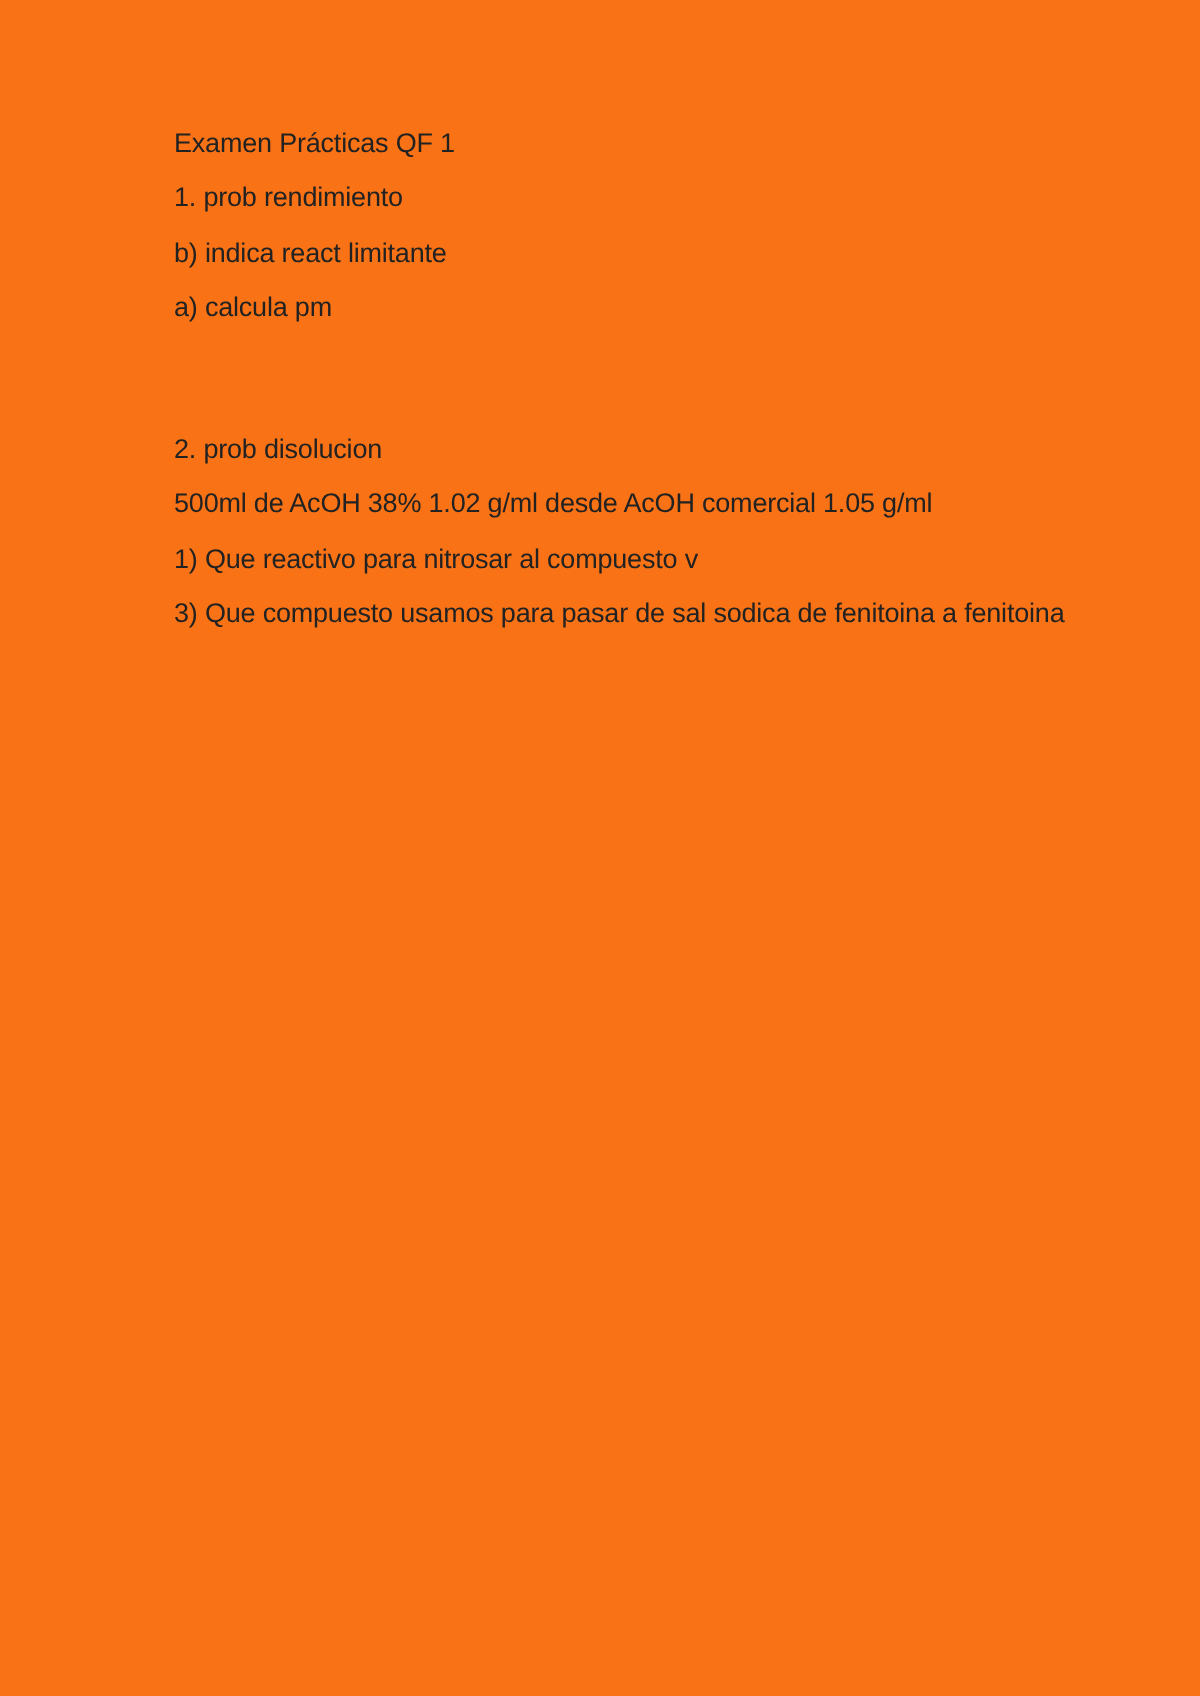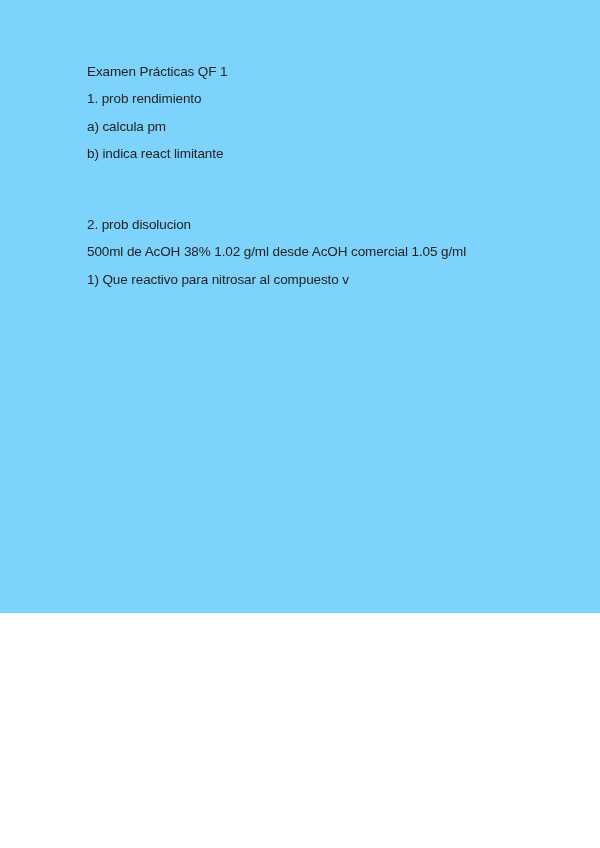--- a/index.html
+++ b/index.html
@@ -9,22 +9,22 @@
   }
   body {
     width: 600px;
     height: 848px;
     overflow: hidden;
     font-family: "Liberation Sans", "DejaVu Sans", sans-serif;
   }
   .page {
     position: relative;
     width: 600px;
-    height: 613px;
-    background: #7dd3fc;
+    height: 848px;
+    background: #f97316;
   }
   .doc-content {
     position: absolute;
     left: 87px;
     top: 58px;
     right: 40px;
     color: #222222;
     font-size: 13.5px;
     letter-spacing: -0.1px;
     line-height: 27.3px;
@@ -40,22 +40,23 @@
 </style>
 </head>
 <body>
 
 <div class="page">
   <div class="doc-content">
 
     <p class="line">Examen Prácticas QF 1</p>
 
     <p class="line">1. prob rendimiento</p>
+    <p class="line">b) indica react limitante</p>
     <p class="line">a) calcula pm</p>
-    <p class="line">b) indica react limitante</p>
 
     <p class="line section-gap">2. prob disolucion</p>
     <p class="line">500ml de AcOH 38% 1.02 g/ml desde AcOH comercial 1.05 g/ml</p>
 
     <p class="line">1) Que reactivo para nitrosar al compuesto v</p>
+    <p class="line">3) Que compuesto usamos para pasar de sal sodica de fenitoina a fenitoina</p>
 
   </div>
 </div>
 
 </body></html>

